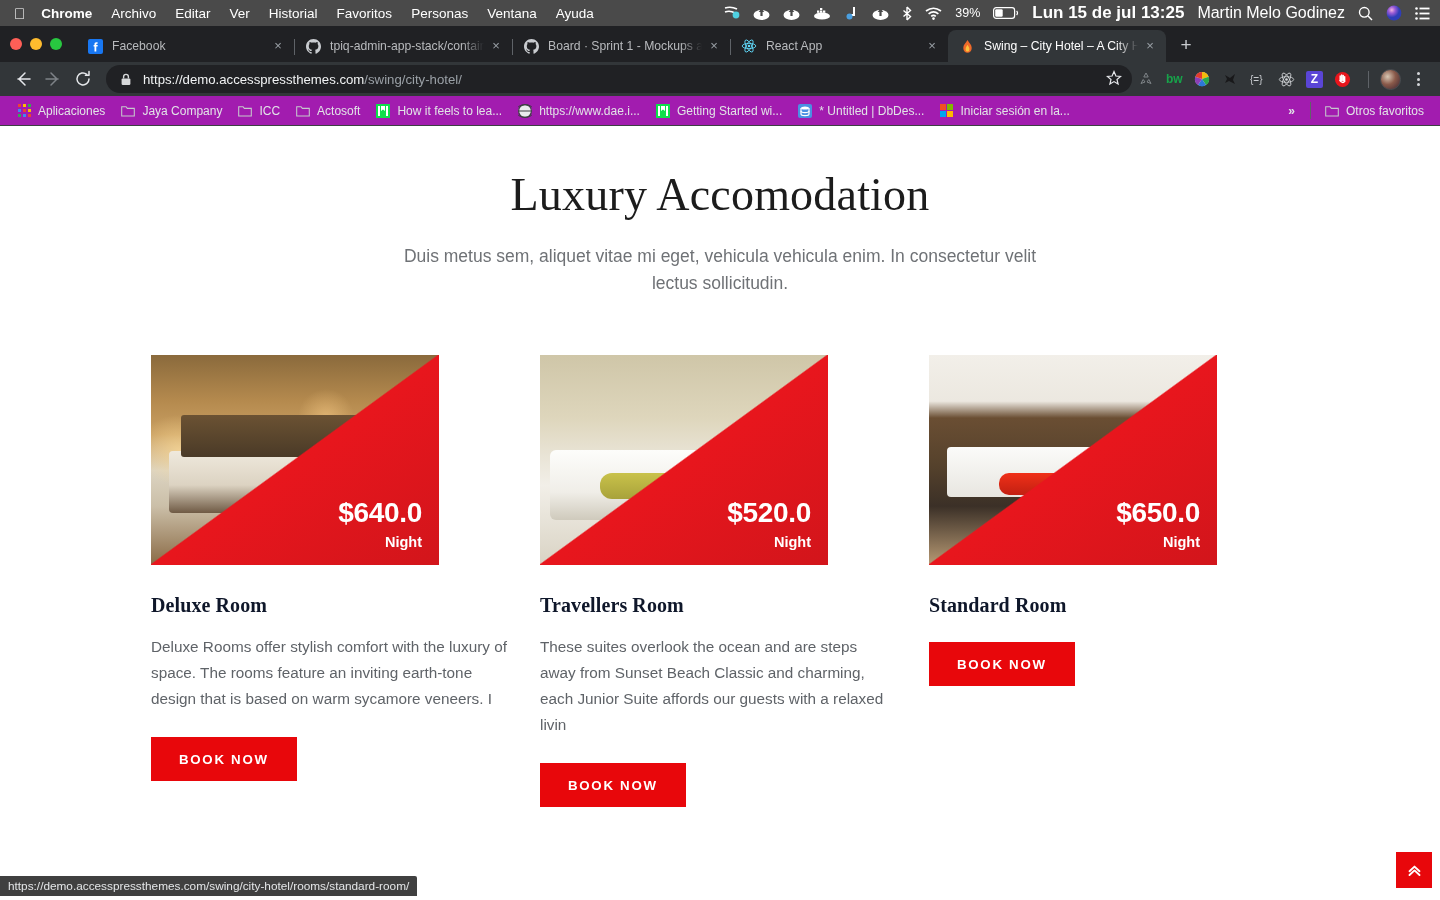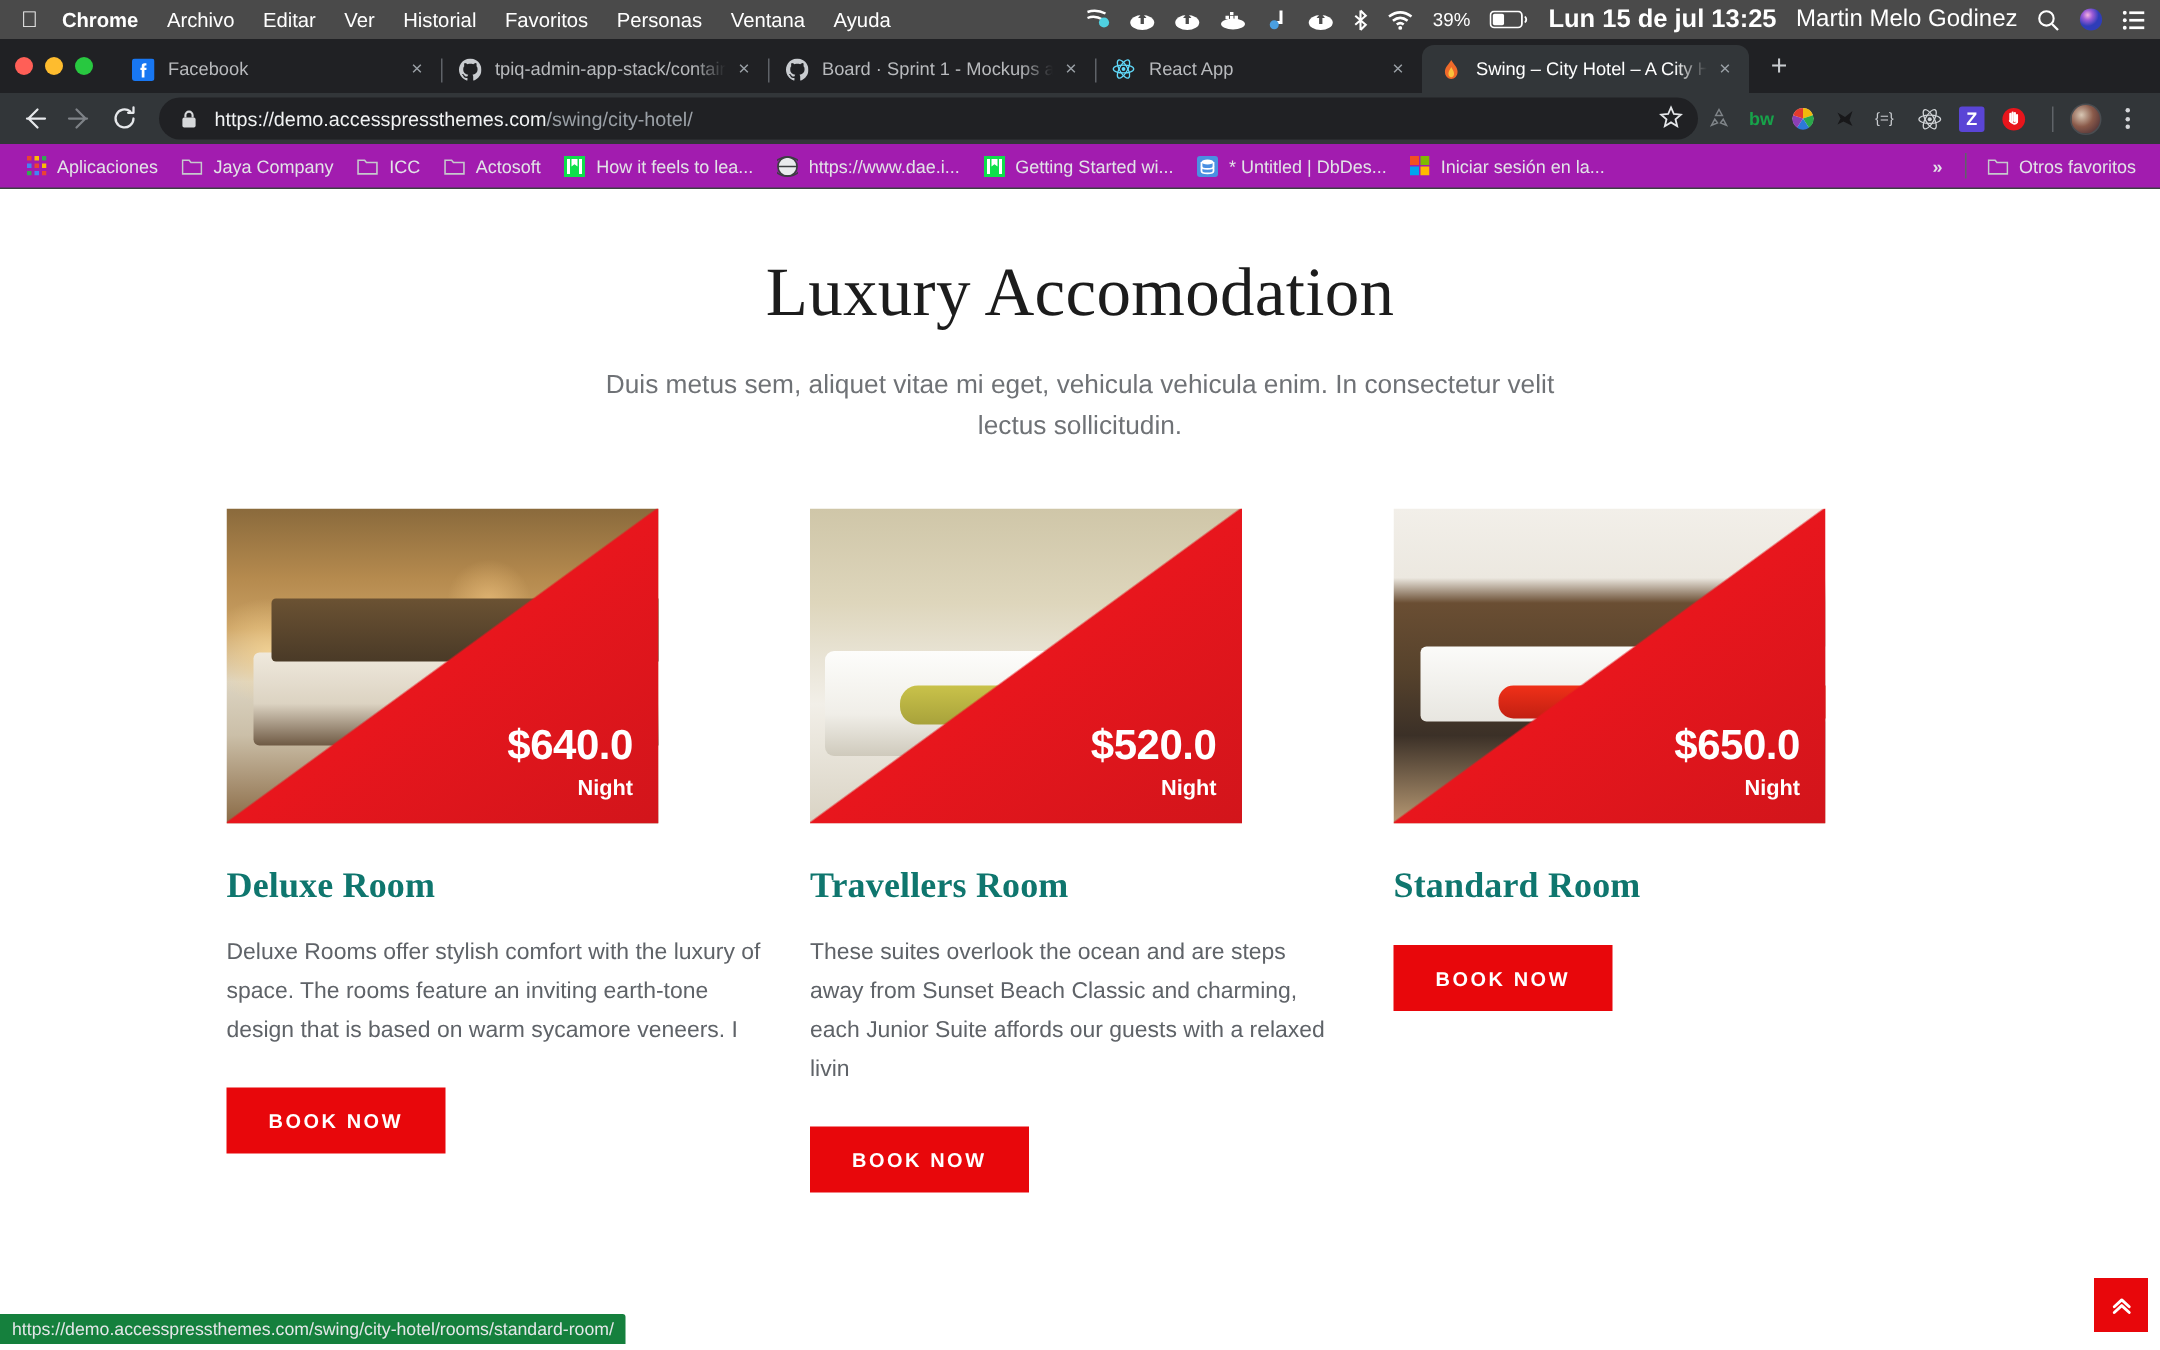--- a/index.html
+++ b/index.html
@@ -205,20 +205,21 @@
     gap: 29px;
     margin-top: 42px;
     position: relative;
   }
   .card { width: 360px; position: relative; }
 
   .card-img {
     width: 288px; height: 210px;
     position: relative;
     overflow: hidden;
+    margin-top: 16px;
   }
   .card-img .photo { position: absolute; inset: 0; }
   .overlay-red {
     position: absolute; inset: 0;
     background: linear-gradient(
       to bottom right,
       rgba(0,0,0,0) 0%, rgba(0,0,0,0) 49.6%,
       #e8161d 50%, #d2151b 100%);
   }
   .price {
@@ -234,23 +235,23 @@
     position: absolute;
     right: 17px; bottom: 16px;
     color: #fff;
     font-size: 14.5px;
     font-weight: bold;
     line-height: 1;
   }
 
   .card-title {
     font-family: "Liberation Serif", serif;
-    font-size: 24px;
+    font-size: 20px;
     font-weight: bold;
-    color: #0f766e;
+    color: #0f172a;
     margin-top: 29px;
     letter-spacing: 0.1px;
   }
   .card-desc {
     margin-top: 17px;
     font-size: 15.3px;
     line-height: 26px;
     color: #5f6368;
     width: 356px;
   }
@@ -283,21 +284,21 @@
     width: 36px; height: 36px;
     background: #e8070b;
     display: flex; align-items: center; justify-content: center;
   }
 
   .statusbar {
     position: absolute;
     left: 0; bottom: 0;
     max-width: 460px;
     height: 20px;
-    background: #15803d;
+    background: #404040;
     color: #e4e6e8;
     font-size: 11.8px;
     line-height: 20px;
     padding: 0 8px;
     white-space: nowrap;
     overflow: hidden;
     border-top-right-radius: 2px;
   }
 
   

